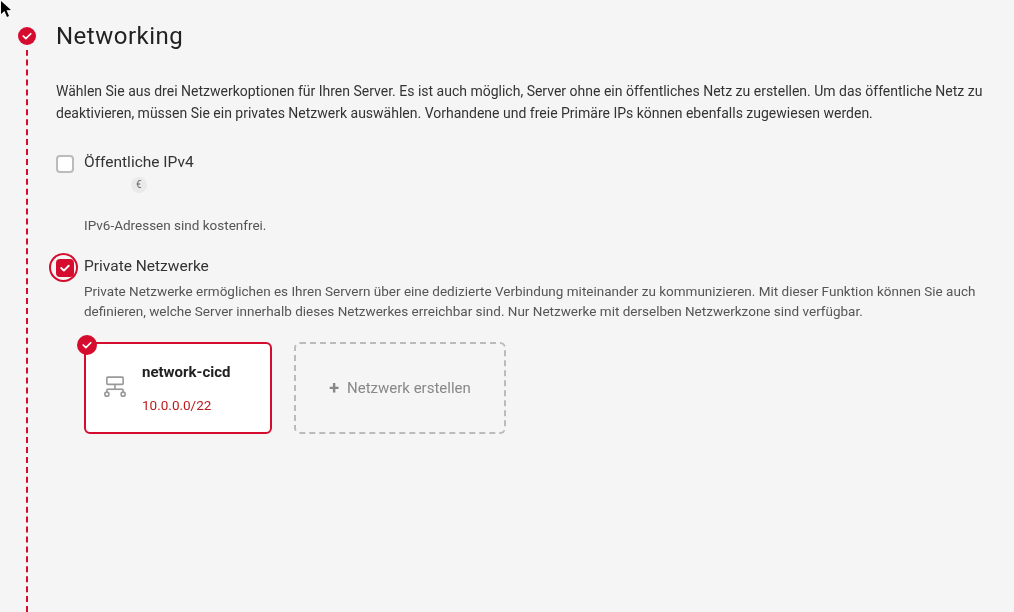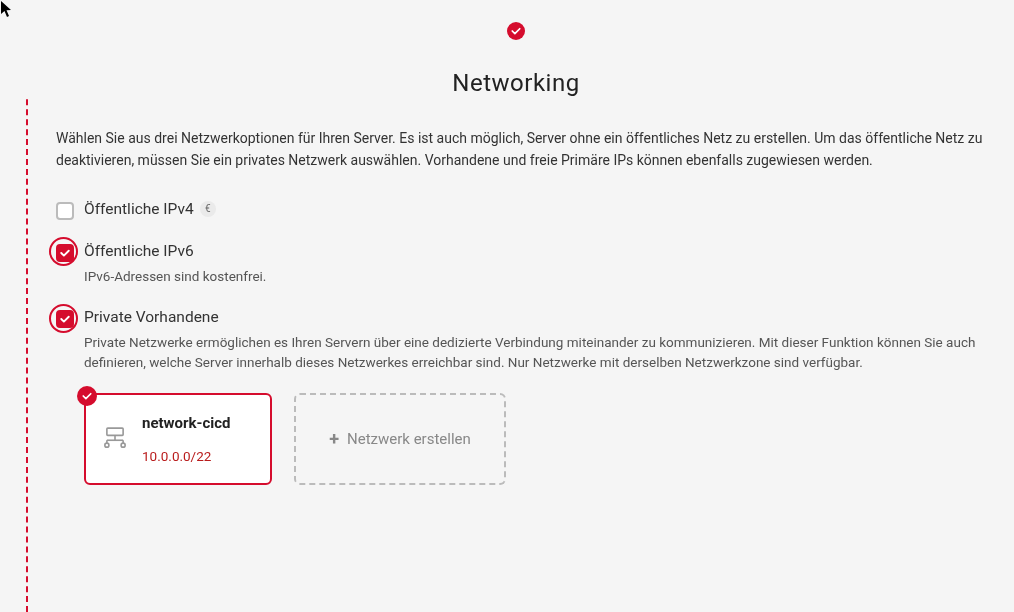--- a/index.html
+++ b/index.html
@@ -27,27 +27,26 @@
     }
     .cursor {
       position: absolute;
       left: 0;
       top: 0;
       z-index: 10;
     }
     .section-header {
       display: flex;
       align-items: center;
-      gap: 29px;
+      gap: 20px;
       padding-left: 18px;
       padding-top: 22px;
       background: #f5f5f5;
       position: relative;
       z-index: 2;
-      flex-direction: column;
     }
     .section-header-badge {
       width: 18px;
       height: 18px;
       border-radius: 50%;
       background: #d50c2d;
       display: flex;
       align-items: center;
       justify-content: center;
       flex-shrink: 0;
@@ -111,20 +110,21 @@
       left: -7px;
       top: -4.5px;
       pointer-events: none;
     }
     .option-label {
       font-size: 15.5px;
       color: #333;
       display: flex;
       align-items: center;
       gap: 6px;
+      flex-direction: column;
     }
     .price-badge {
       width: 16px;
       height: 16px;
       background: #eaeaea;
       border-radius: 50%;
       display: flex;
       align-items: center;
       justify-content: center;
       font-size: 10px;
@@ -226,47 +226,36 @@
   <p class="intro">Wählen Sie aus drei Netzwerkoptionen für Ihren Server. Es ist auch möglich, Server ohne ein öffentliches Netz zu erstellen. Um das öffentliche Netz zu deaktivieren, müssen Sie ein privates Netzwerk auswählen. Vorhandene und freie Primäre IPs können ebenfalls zugewiesen werden.</p>
 
   <div class="option-group">
     <div class="option-row">
       <div class="checkbox"></div>
       <div class="option-label">
         <span>Öffentliche IPv4</span>
         <span class="price-badge">€</span>
       </div>
     </div>
+  </div>
+
+  <div class="option-group">
+    <p class="option-desc">IPv6-Adressen sind kostenfrei.</p>
   </div>
 
   <div class="option-group">
     <div class="option-row">
       <div class="circle-mark"></div>
       <div class="checkbox checked">
         <svg viewBox="0 0 16 16">
             <path d="M3 8 L6.5 11.5 L13 5" stroke="#fff" stroke-width="2.5" fill="none" stroke-linecap="round" stroke-linejoin="round"></path>
           </svg>
       </div>
       <div class="option-label">
-        <span>Öffentliche IPv6</span>
-      </div>
-    </div>
-    <p class="option-desc">IPv6-Adressen sind kostenfrei.</p>
-  </div>
-
-  <div class="option-group">
-    <div class="option-row">
-      <div class="circle-mark"></div>
-      <div class="checkbox checked">
-        <svg viewBox="0 0 16 16">
-            <path d="M3 8 L6.5 11.5 L13 5" stroke="#fff" stroke-width="2.5" fill="none" stroke-linecap="round" stroke-linejoin="round"></path>
-          </svg>
-      </div>
-      <div class="option-label">
-        <span>Private Vorhandene</span>
+        <span>Private Netzwerke</span>
       </div>
     </div>
     <p class="option-desc">Private Netzwerke ermöglichen es Ihren Servern über eine dedizierte Verbindung miteinander zu kommunizieren. Mit dieser Funktion können Sie auch definieren, welche Server innerhalb dieses Netzwerkes erreichbar sind. Nur Netzwerke mit derselben Netzwerkzone sind verfügbar.</p>
 
     <div class="network-cards">
       <div class="network-card">
         <div class="network-card-badge">
           <svg viewBox="0 0 16 16">
               <path d="M3 8 L6.5 11.5 L13 5" stroke="#fff" stroke-width="2.3" fill="none" stroke-linecap="round" stroke-linejoin="round"></path>
             </svg>

